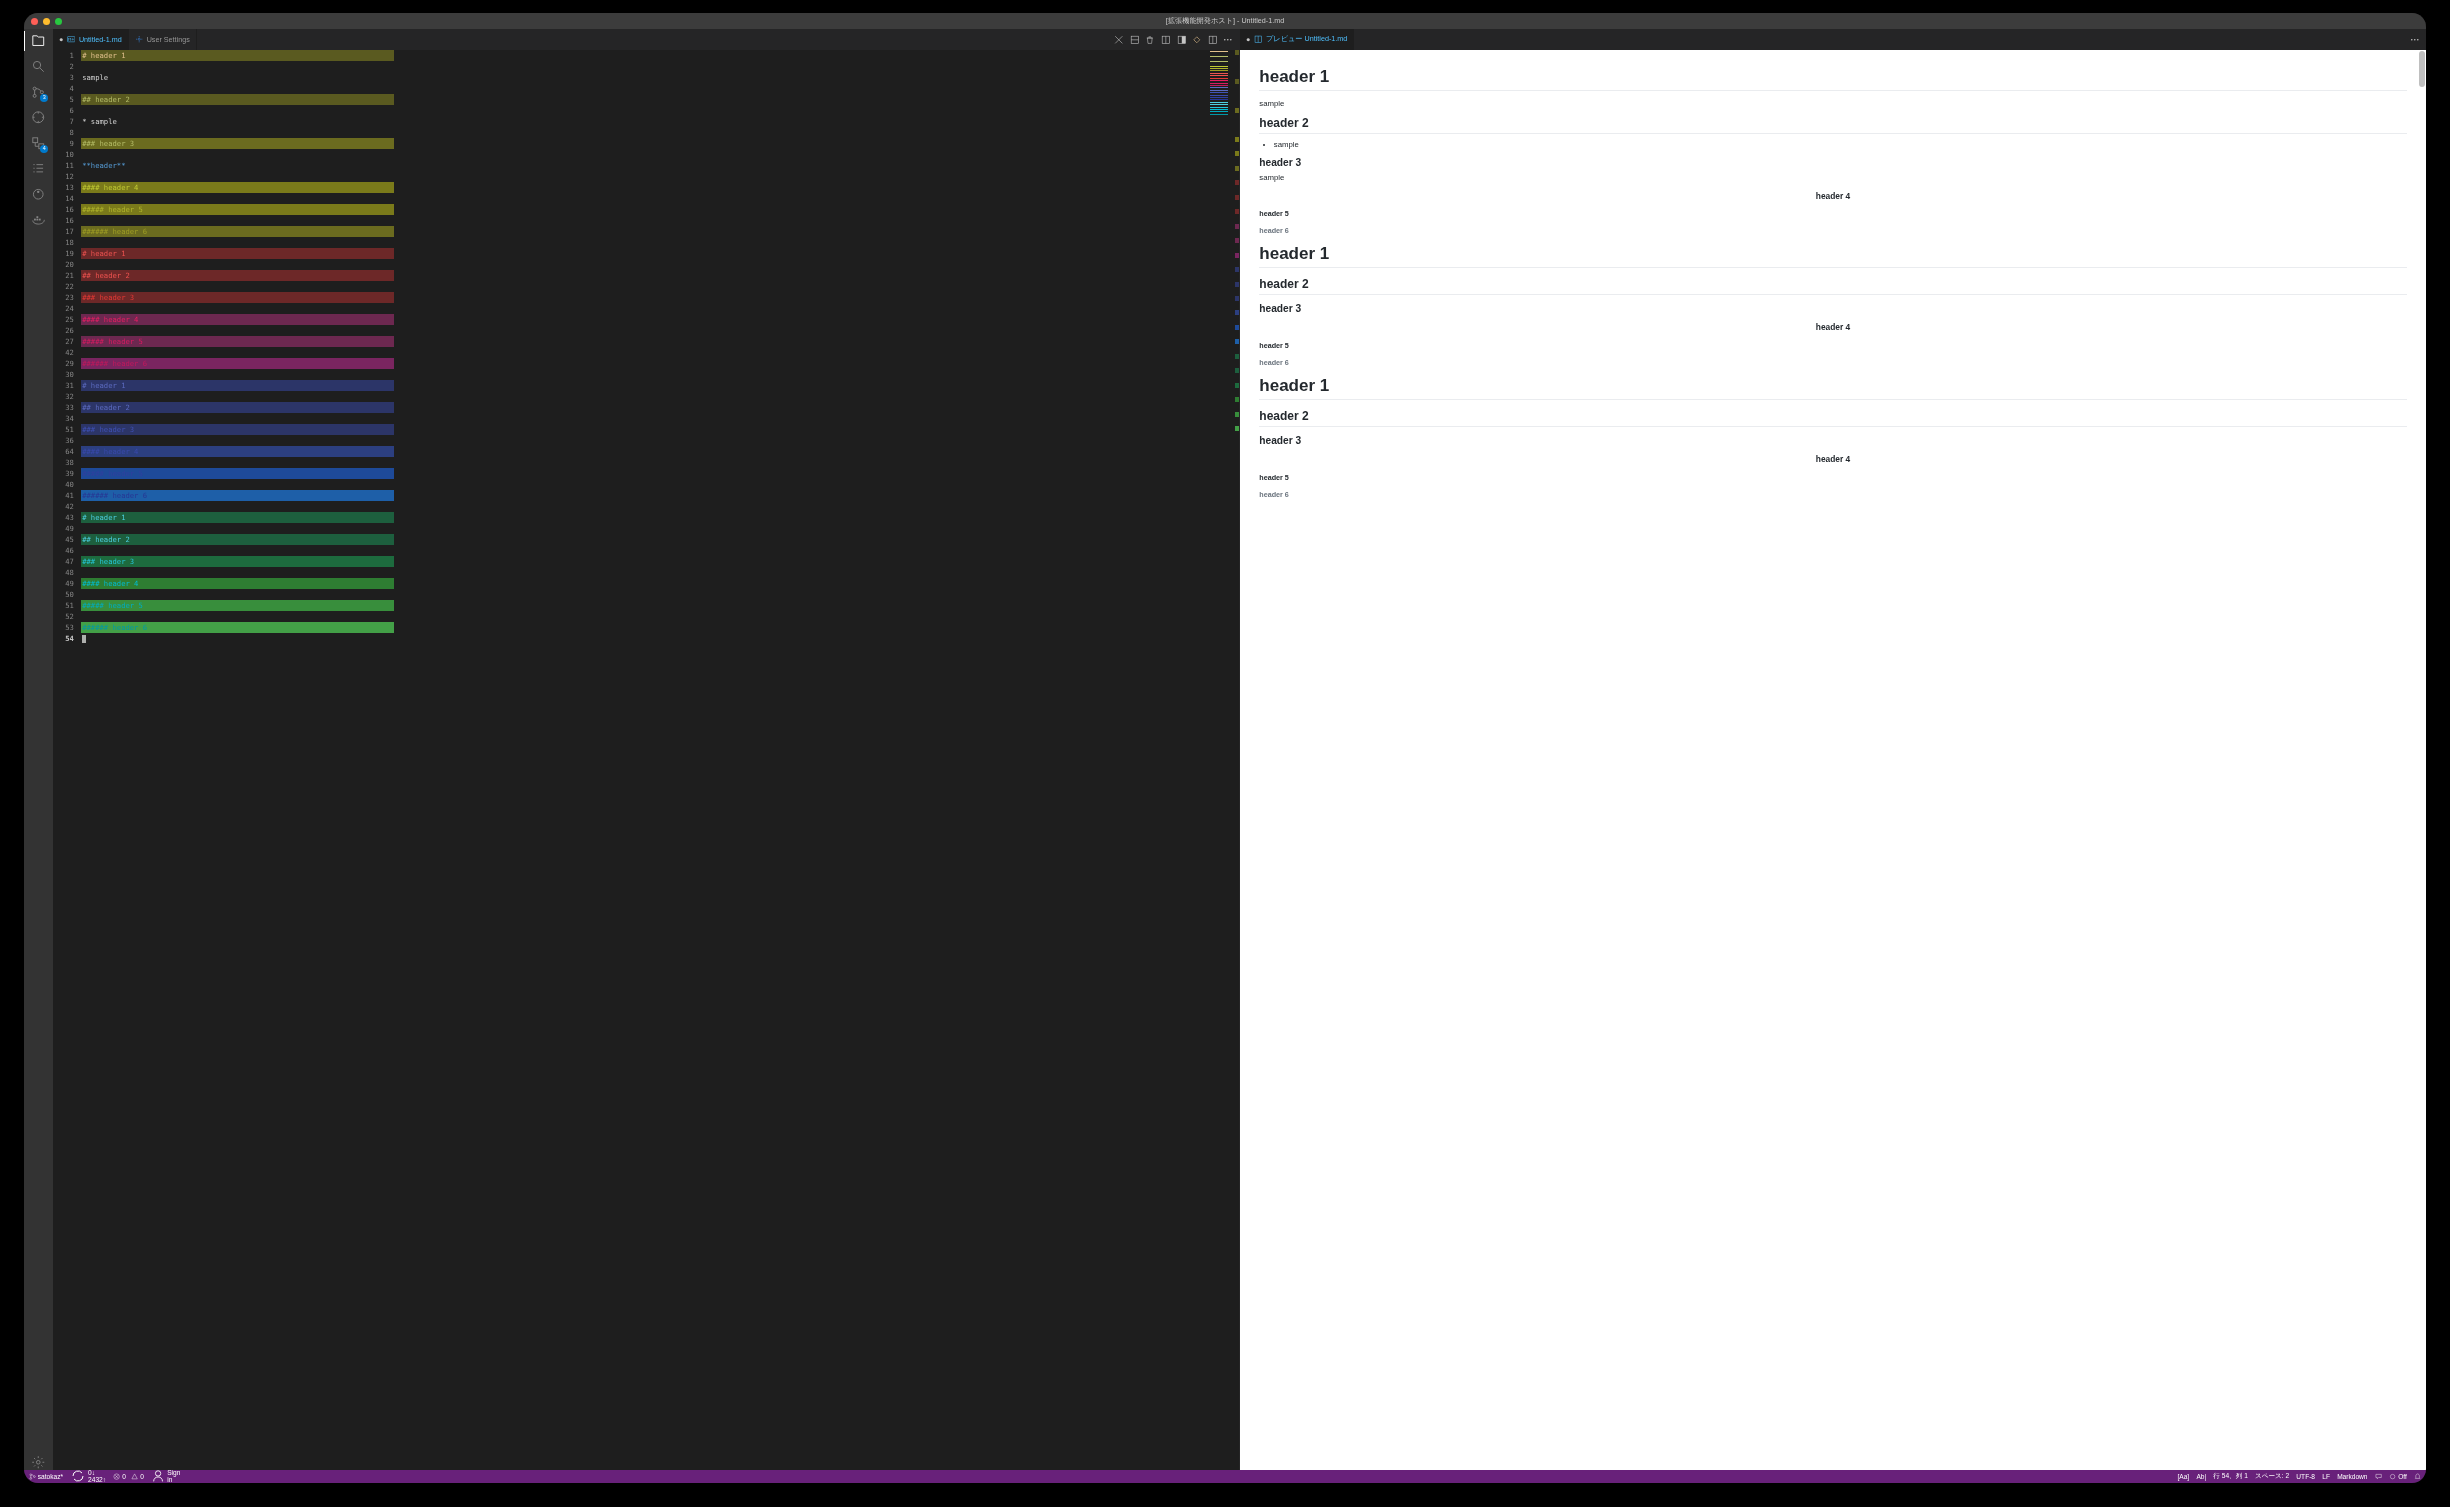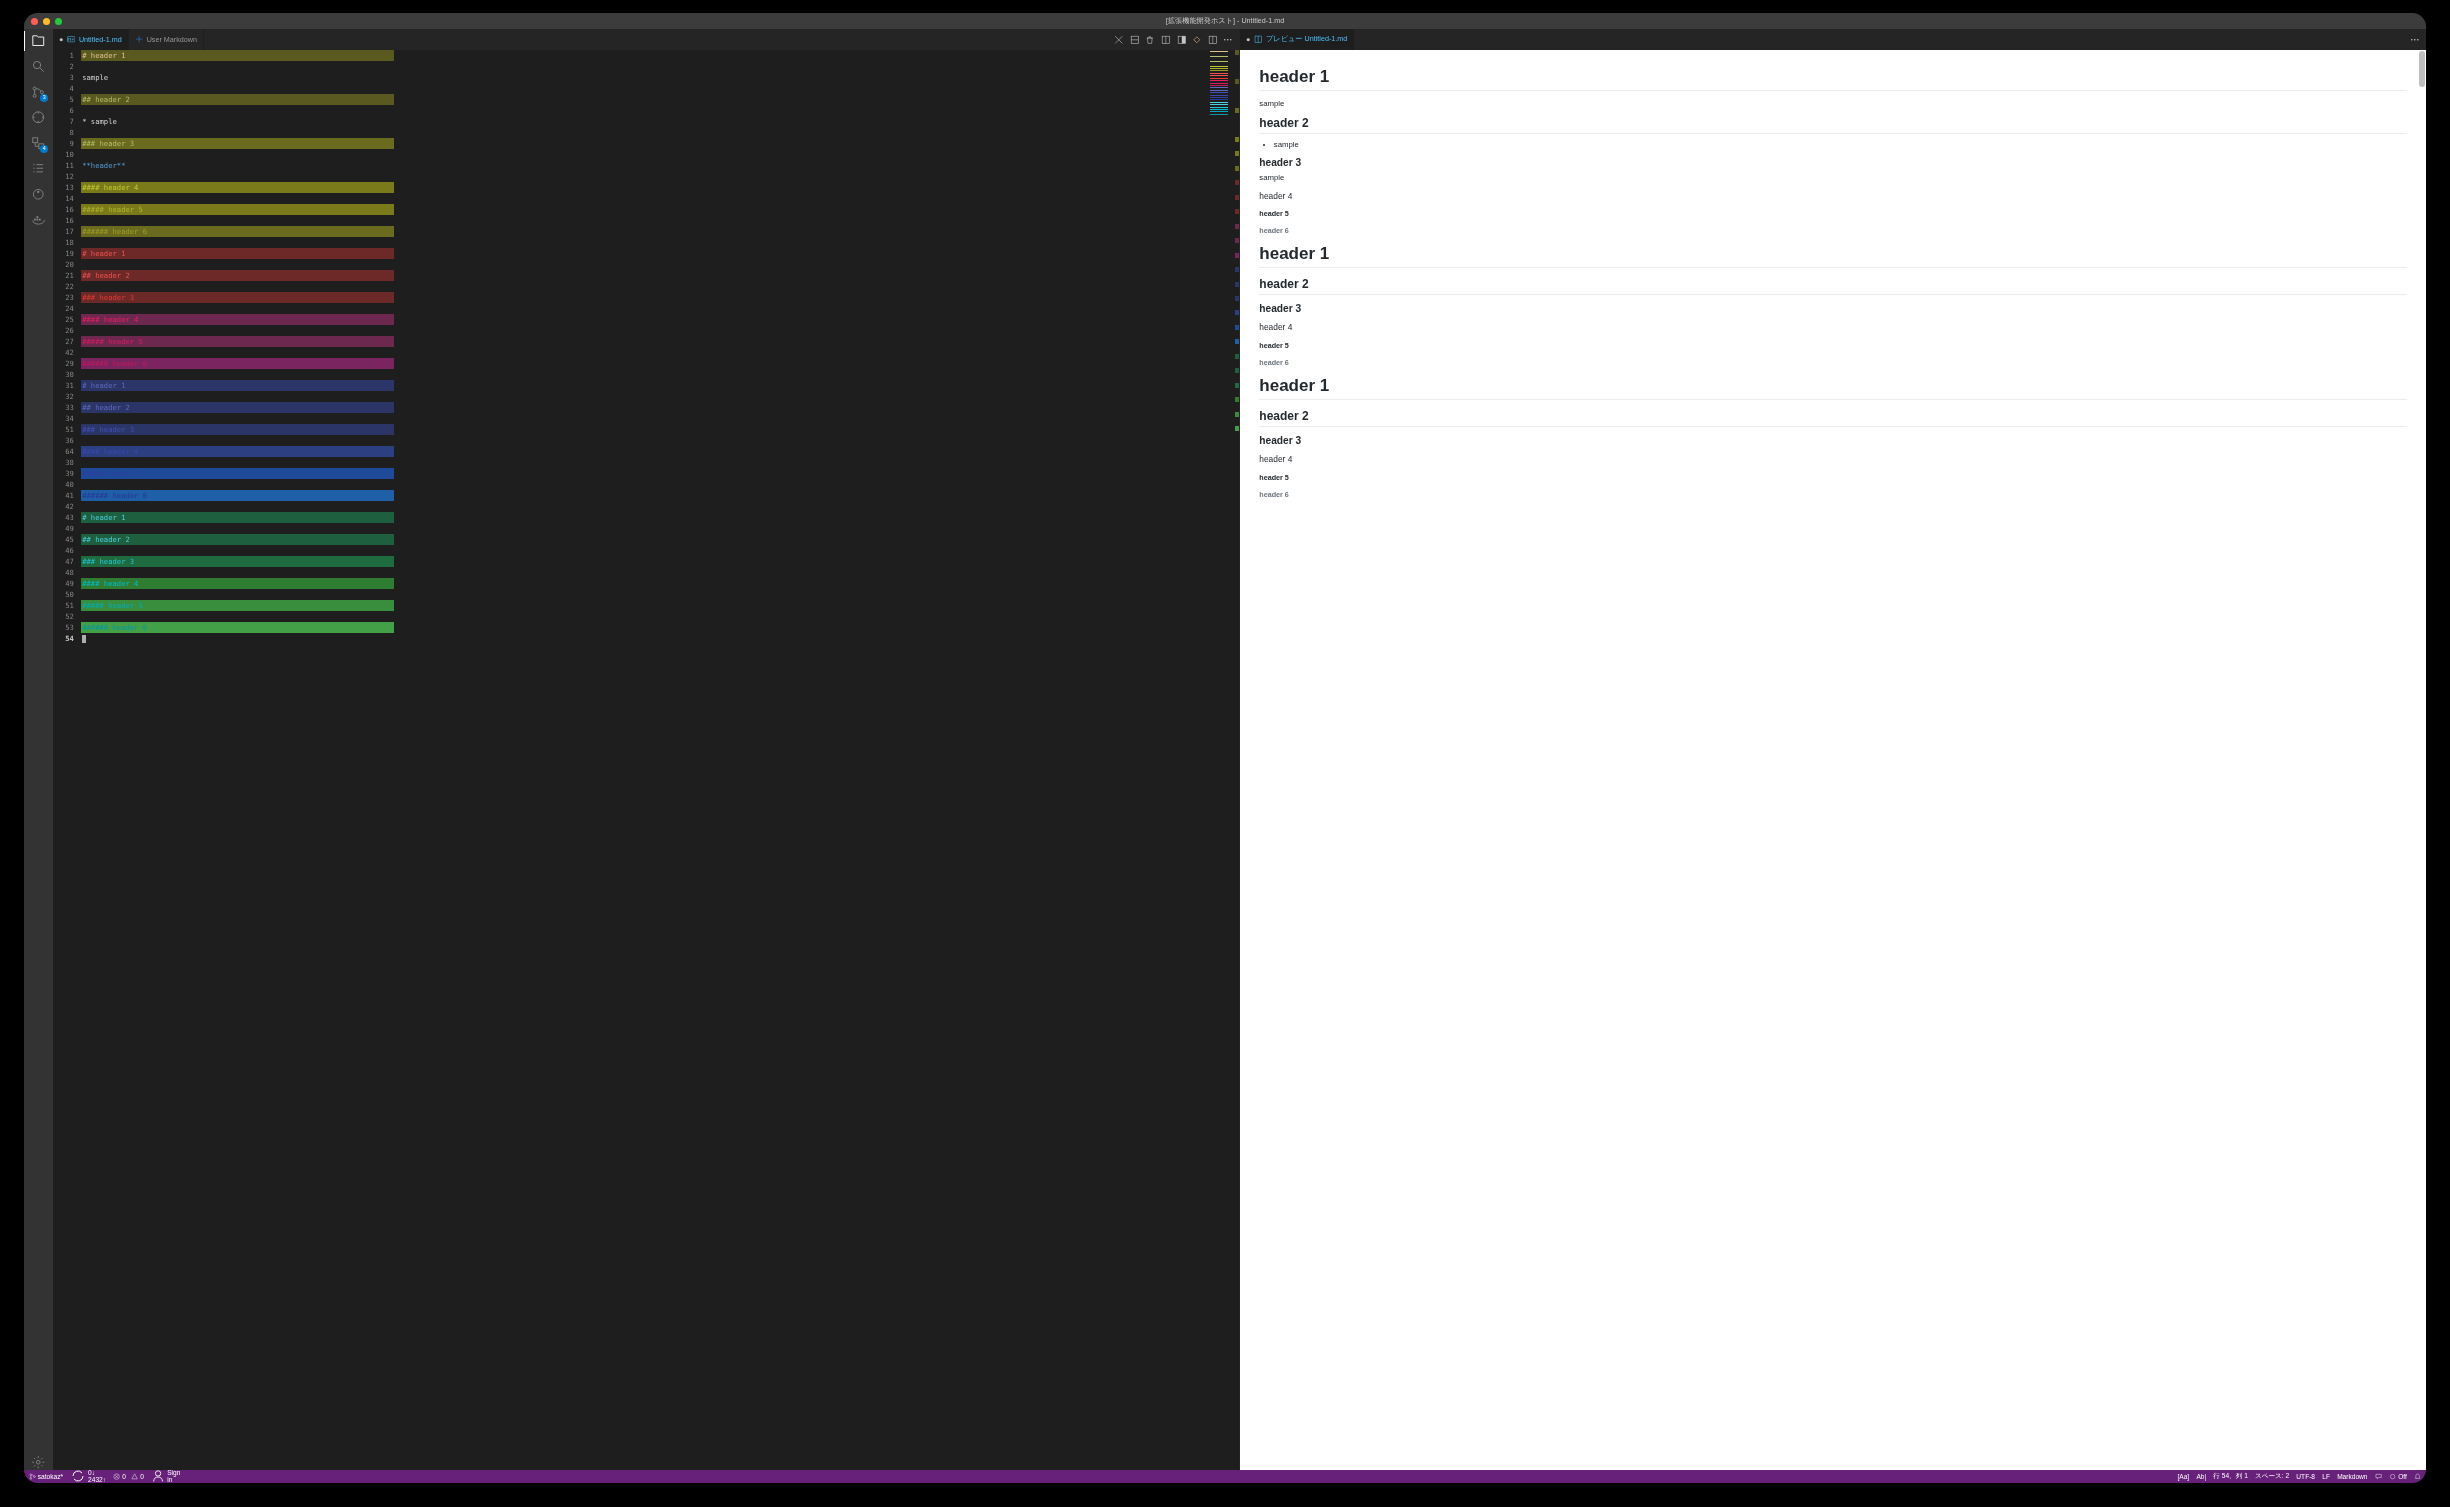--- a/index.html
+++ b/index.html
@@ -36,21 +36,21 @@
 .codeline .tx { position:relative; z-index:1; padding-left:1.2px; }
 .minimap { width:28px; background:#1e1e1e; position:relative; }
 .minimap .mline { position:absolute; left:2.4px; height:0.6px; width:18px; }
 .indmap { width:3.6px; background:#1e1e1e; position:relative; }
 .indmap .iline { position:absolute; left:0; height:4.8px; width:3.6px; }
 .cursor { display:inline-block; width:4.2px; height:8.4px; background:#aeafad; vertical-align:middle; }
 .preview { flex:1; background:#fff; overflow-y:auto; padding:8.4px 19.3px; color:#24292e; position:relative; }
 .preview h1 { font-size:17px; font-weight:600; border-bottom:0.6px solid #eaecef; padding-bottom:3.6px; margin:8.4px 0 7.2px; }
 .preview h2 { font-size:12px; font-weight:600; border-bottom:0.6px solid #eaecef; padding-bottom:3px; margin:8.4px 0 6px; }
 .preview h3 { font-size:10.2px; font-weight:600; margin:8.4px 0 4.8px; }
-.preview h4 { font-size:8.4px; font-weight:400; margin:8.4px 0 3.6px; }
+.preview h4 { font-size:8.4px; font-weight:700; margin:8.4px 0 3.6px;text-align:center; }
 .preview h5 { font-size:7.2px; font-weight:600; margin:8.4px 0 3.6px; }
 .preview h6 { font-size:7.2px; font-weight:600; margin:8.4px 0 3.6px; color:#6a737d; }
 .preview p, .preview ul { font-size:7.8px; margin:3.6px 0 6px; }
 .preview ul { padding-left:14.5px; }
 .pscroll { position:absolute; right:1.2px; top:1.2px; width:6px; height:36px; background:rgba(0,0,0,.25); border-radius:3px; }
 .status { height:13.3px; background:#68217a; color:#fff; display:flex; align-items:center; font-size:6.6px; padding:0 4.8px; gap:7.2px; }
 .status .sgrow { flex:1; }
 .status span { display:flex; align-items:center; gap:1.8px; cursor:pointer; }
 svg { width:100%; height:100%; fill:currentColor; }
 </style>
@@ -124,21 +124,21 @@
                   <rect x="1" y="3" width="14" height="10" rx="1" fill="none" stroke="#4fc1ff" stroke-width="1"></rect>
                   <path d="M3 11V6l2 2 2-2v5M11 6v3M9.5 8l1.5 2 1.5-2" fill="none" stroke="#4fc1ff" stroke-width="1"></path>
                 </svg></span>
             <span>Untitled-1.md</span>
           </div>
           <div class="tab settings">
             <span class="fico"><svg viewBox="0 0 16 16">
                   <circle cx="8" cy="8" r="2" fill="none" stroke="#3794ff" stroke-width="1"></circle>
                   <path d="M8 2v2M8 12v2M2 8h2M12 8h2" stroke="#3794ff" stroke-width="1"></path>
                 </svg></span>
-            <span>User Markdown</span>
+            <span>User Settings</span>
           </div>
           <div class="tabactions">
             <span class="aico"><svg viewBox="0 0 16 16">
                   <path d="M2 2l12 12M2 14L14 2" stroke="currentColor" stroke-width="1" fill="none"></path>
                 </svg></span>
             <span class="aico"><svg viewBox="0 0 16 16">
                   <rect x="2" y="2" width="12" height="12" fill="none" stroke="currentColor"></rect>
                   <line x1="2" y1="8" x2="14" y2="8" stroke="currentColor"></line>
                 </svg></span>
             <span class="aico"><svg viewBox="0 0 16 16">

